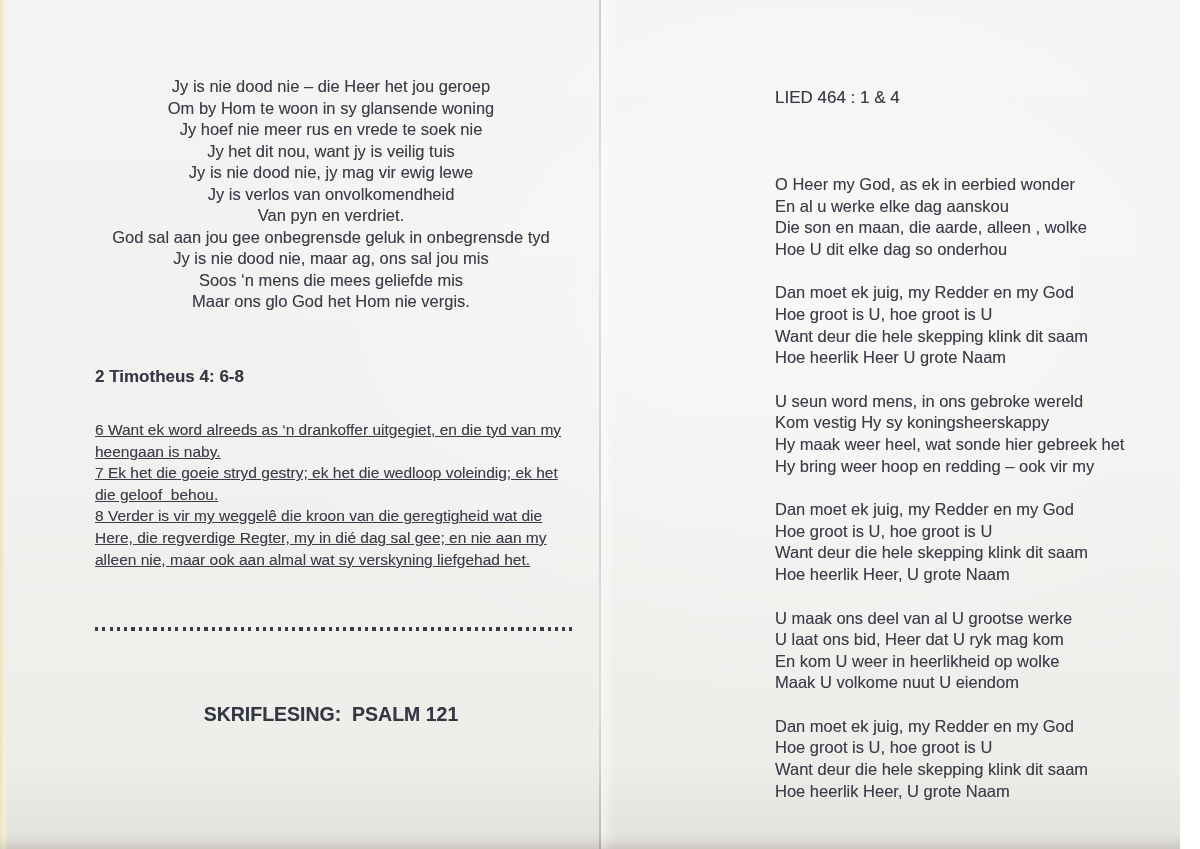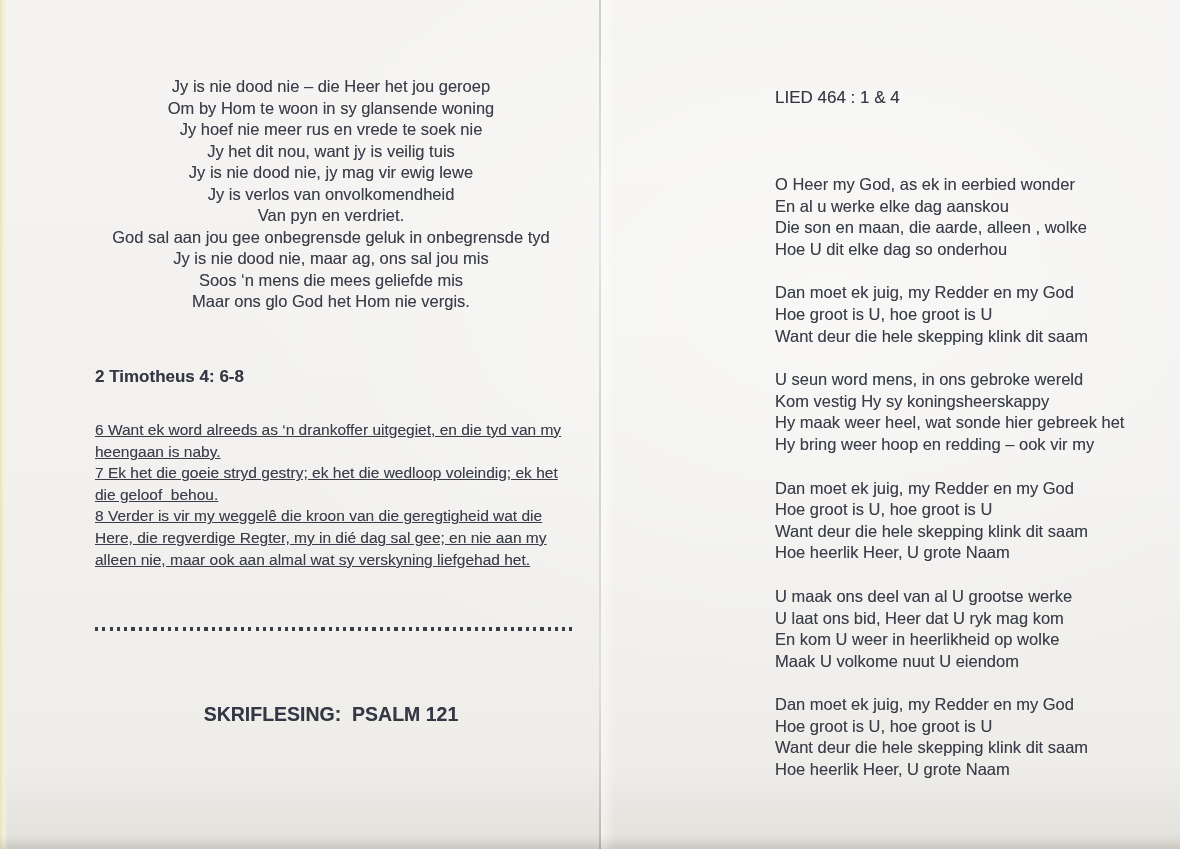--- a/index.html
+++ b/index.html
@@ -134,20 +134,21 @@
       <div class="stanza">
         <div class="t-line">O Heer my God, as ek in eerbied wonder</div>
         <div class="t-line">En al u werke elke dag aanskou</div>
         <div class="t-line">Die son en maan, die aarde, alleen , wolke</div>
         <div class="t-line">Hoe U dit elke dag so onderhou</div>
       </div>
       <div class="stanza">
         <div class="t-line">Dan moet ek juig, my Redder en my God</div>
         <div class="t-line">Hoe groot is U, hoe groot is U</div>
         <div class="t-line">Want deur die hele skepping klink dit saam</div>
+        <div class="t-line">Hoe heerlik Heer U grote Naam</div>
       </div>
       <div class="stanza">
         <div class="t-line">U seun word mens, in ons gebroke wereld</div>
         <div class="t-line">Kom vestig Hy sy koningsheerskappy</div>
         <div class="t-line">Hy maak weer heel, wat sonde hier gebreek het</div>
         <div class="t-line">Hy bring weer hoop en redding – ook vir my</div>
       </div>
       <div class="stanza">
         <div class="t-line">Dan moet ek juig, my Redder en my God</div>
         <div class="t-line">Hoe groot is U, hoe groot is U</div>

